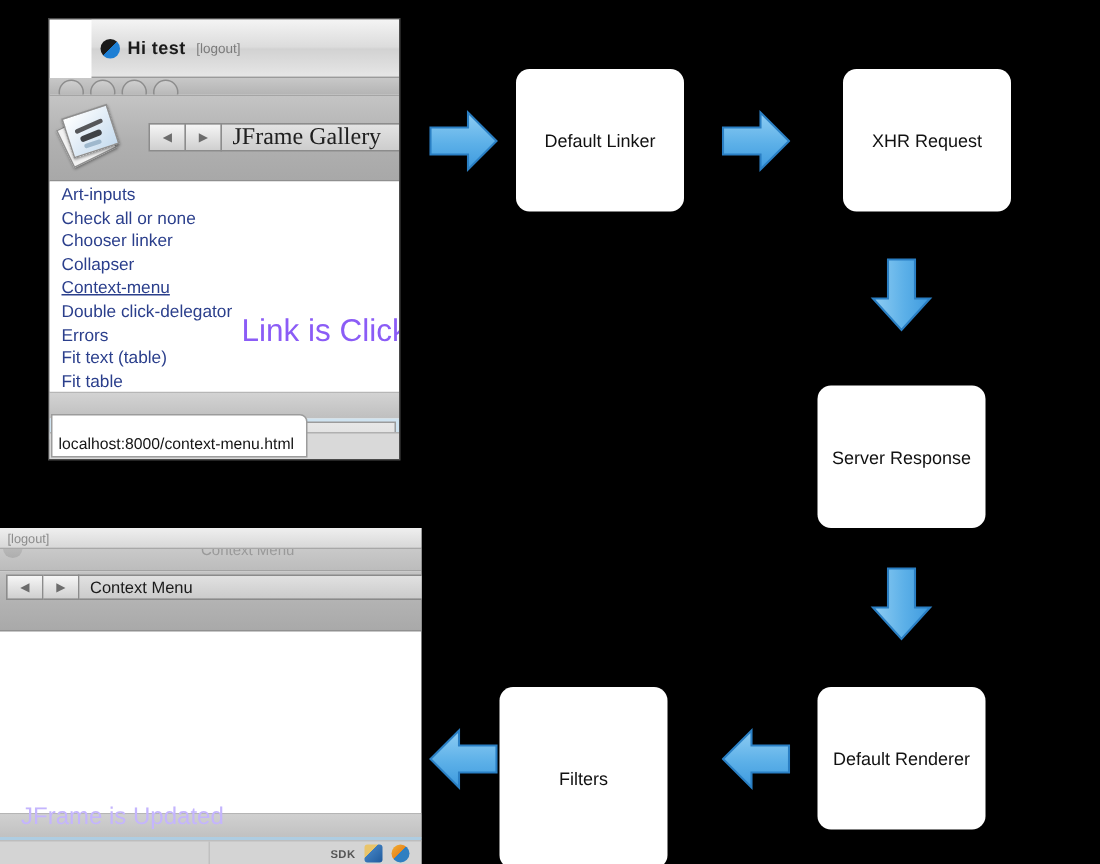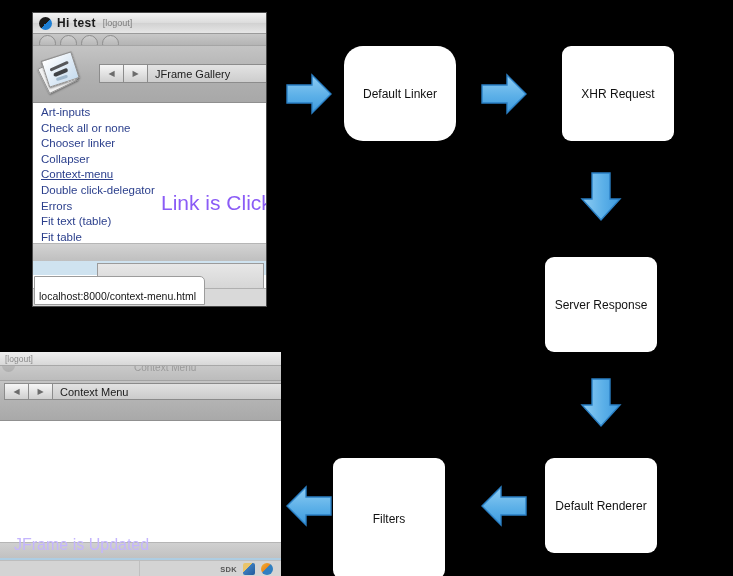--- a/index.html
+++ b/index.html
@@ -20,27 +20,28 @@
     position: absolute;
     left: 33px;
     top: 13px;
     width: 233px;
     height: 293px;
     background: #ffffff;
     overflow: hidden;
     box-shadow: 0 0 0 1px #4a4a4a;
   }
   .w1-titlebar {
-    height: 21px;
+    height: 39px;
     background: linear-gradient(to bottom, #f4f4f4 0%, #dcdcdc 48%, #d2d2d2 52%, #e6e6e6 100%);
     border-bottom: 1px solid #9a9a9a;
     display: flex;
     align-items: center;
     padding-left: 6px;
     box-sizing: border-box;
+    margin-left: 28px;
   }
   .logo-ball {
     width: 13px; height: 13px;
     border-radius: 50%;
     background: linear-gradient(135deg, #1a1a1a 0% 50%, #1e7fd4 50% 100%);
     flex: 0 0 auto;
     margin-right: 5px;
   }
   .w1-title-text {
     font-size: 12px;
@@ -120,23 +121,24 @@
   }
   .nav-btn + .nav-btn { border-left: none; }
   .nav-field {
     width: 130px;
     background: linear-gradient(to bottom, #e3e3e3, #cdcdcd);
     border: 1px solid #8c8c8c;
     border-left: none;
     display: flex;
     align-items: center;
     padding-left: 7px;
-    font-size: 11px;
+    font-size: 16px;
     color: #202020;
     box-sizing: border-box;
+    font-family: Liberation Serif, serif;
   }
   .w1-list {
     background: #ffffff;
     padding: 2px 0 0 8px;
     position: relative;
     height: 140px;
     box-sizing: border-box;
   }
   .w1-list a {
     display: block;
@@ -447,21 +449,21 @@
     <div class="sdk-label">SDK</div>
     <div class="sdk-icon blue"></div>
     <div class="sdk-icon orange"></div>
   </div>
 </div>
 
 <div class="w2-jframe-text">JFrame is Updated</div>
 
 <div id="flow">
 
-  <div class="fbox" style="left:63px;top:46px;width:112px;height:95px;border-radius:19px;">Default Linker</div>
+  <div class="fbox" style="left:63px;top:46px;width:112px;height:95px;">Default Linker</div>
 
   <div class="fbox" style="left:264px;top:46px;width:112px;height:95px;margin-left:17px;">XHR Request</div>
 
   <div class="fbox" style="left:264px;top:257px;width:112px;height:95px;">Server Response</div>
 
   <div class="fbox" style="left:264px;top:458px;width:112px;height:95px;">Default Renderer</div>
 
   <div class="fbox" style="left:52px;top:458px;width:112px;height:121px;">Filters</div>
 
   <div class="arrow" style="left:5px;top:73px;">

